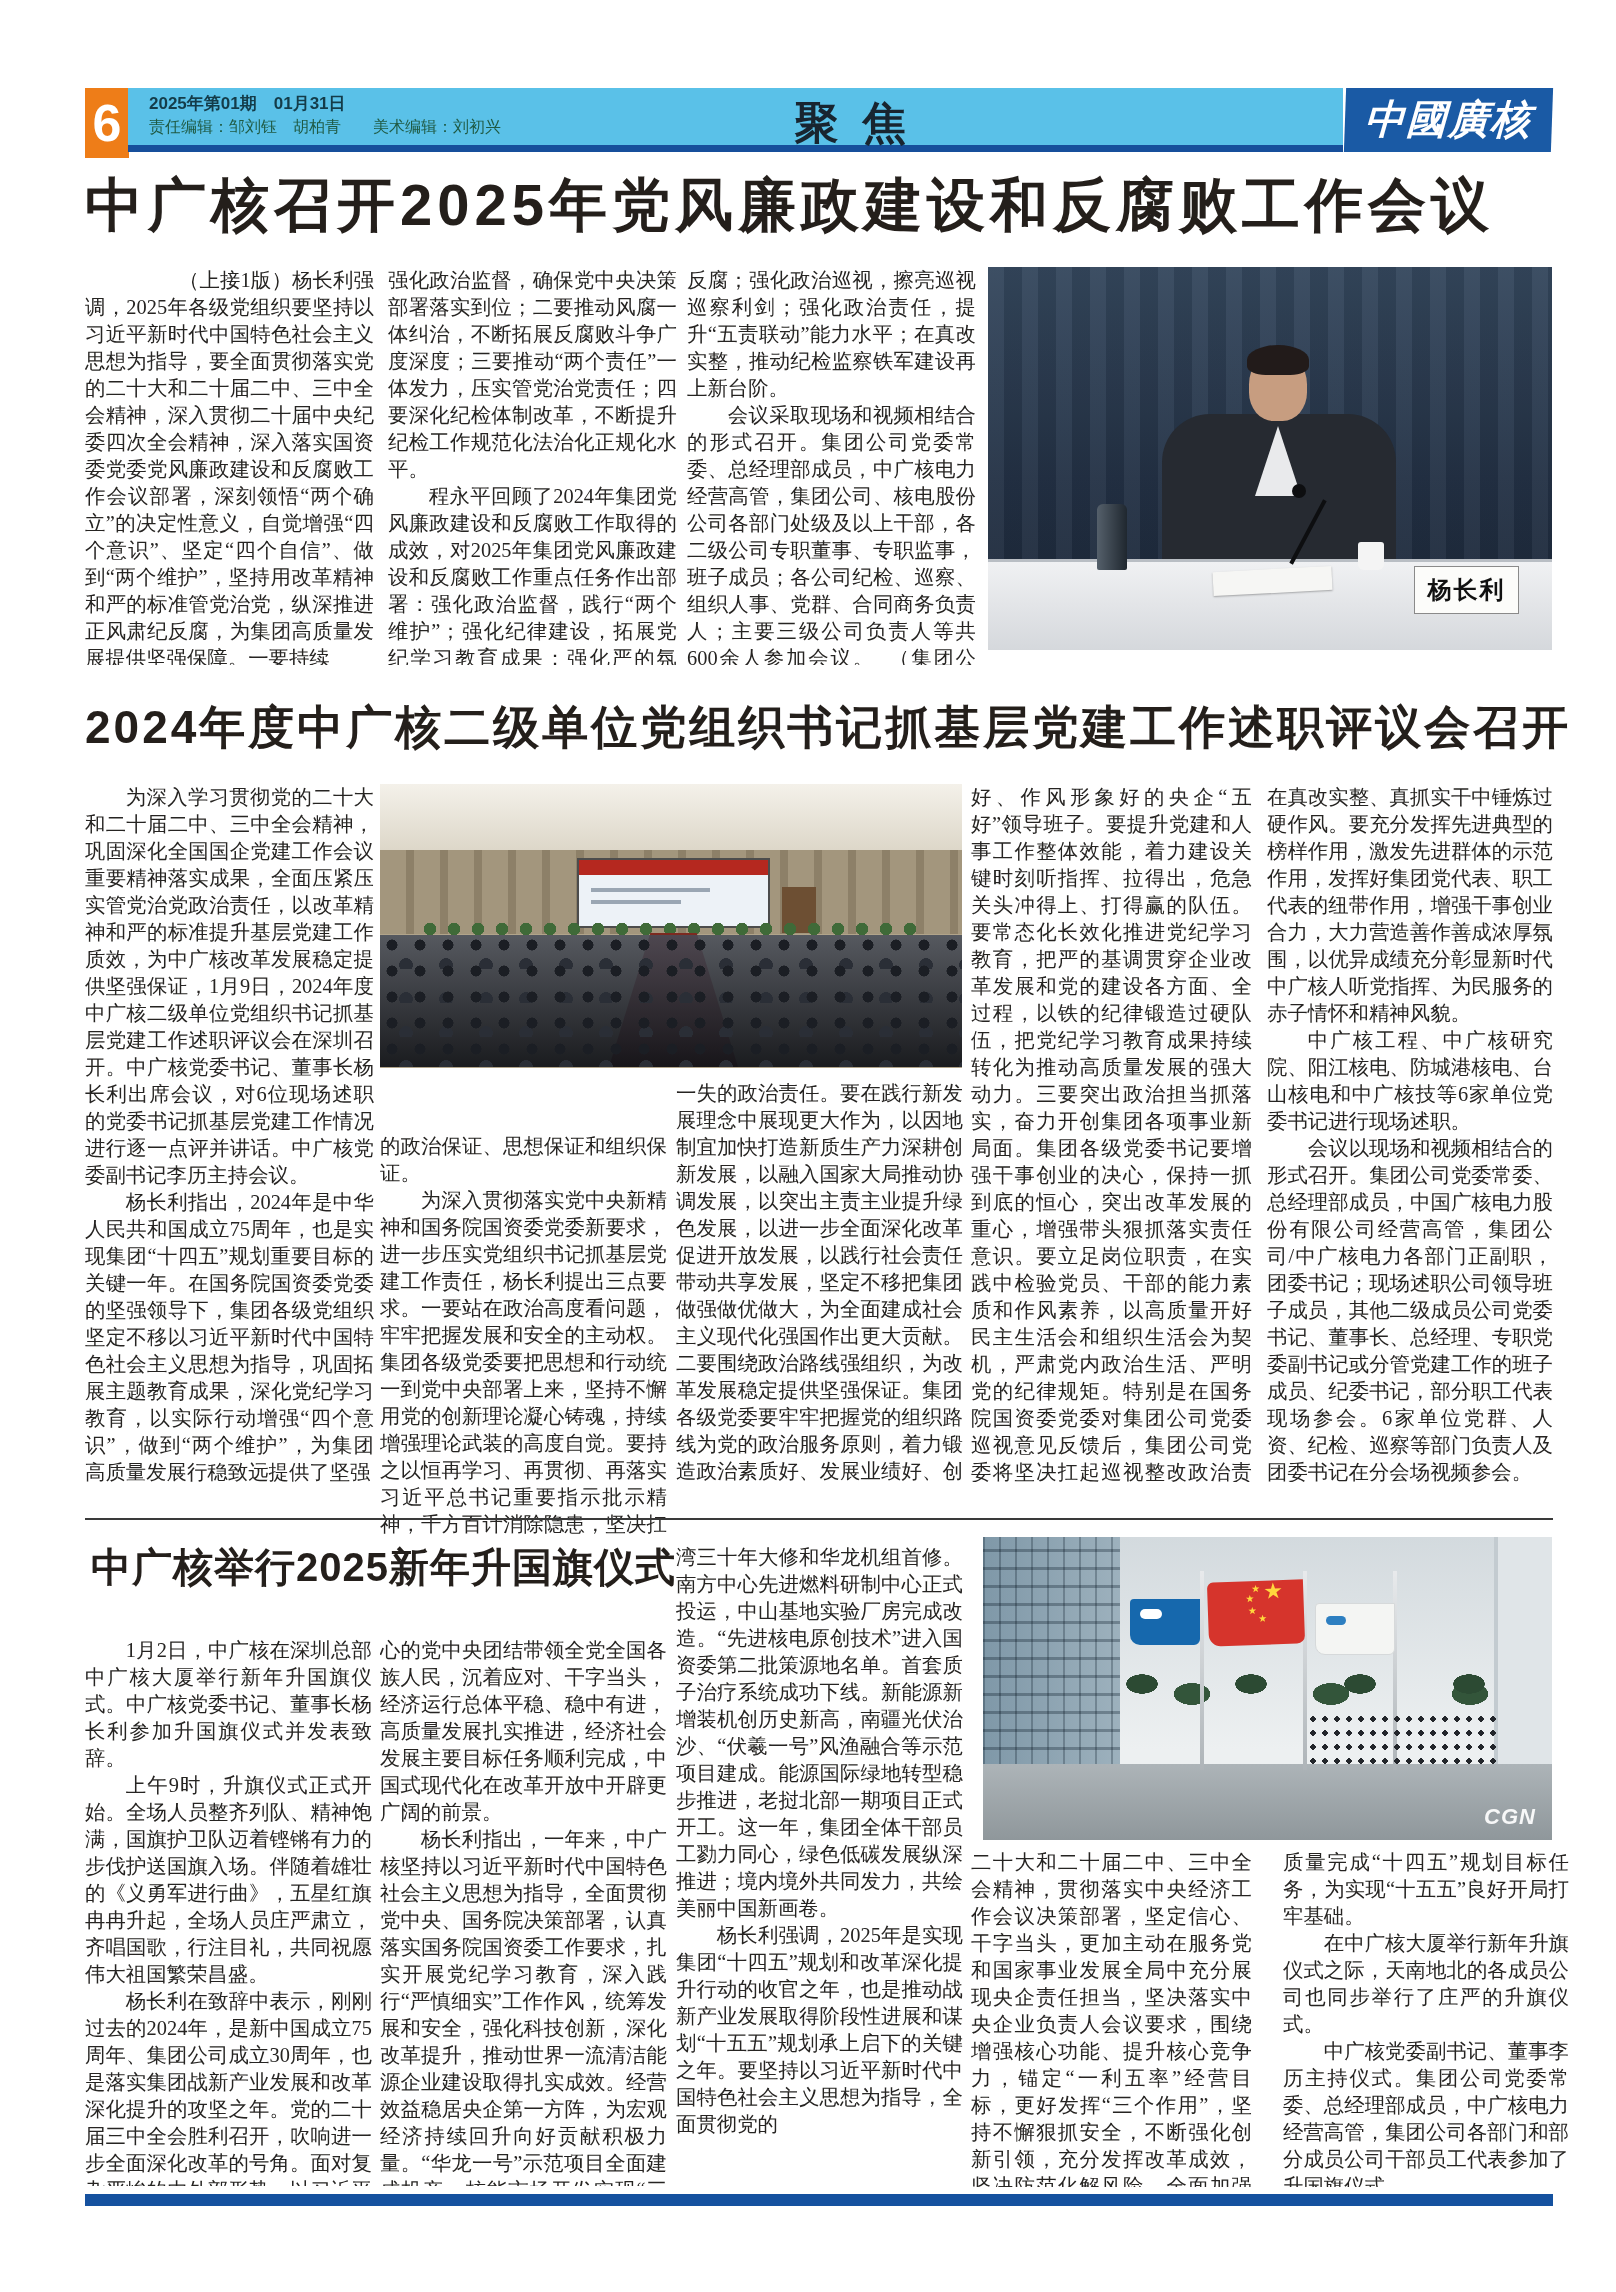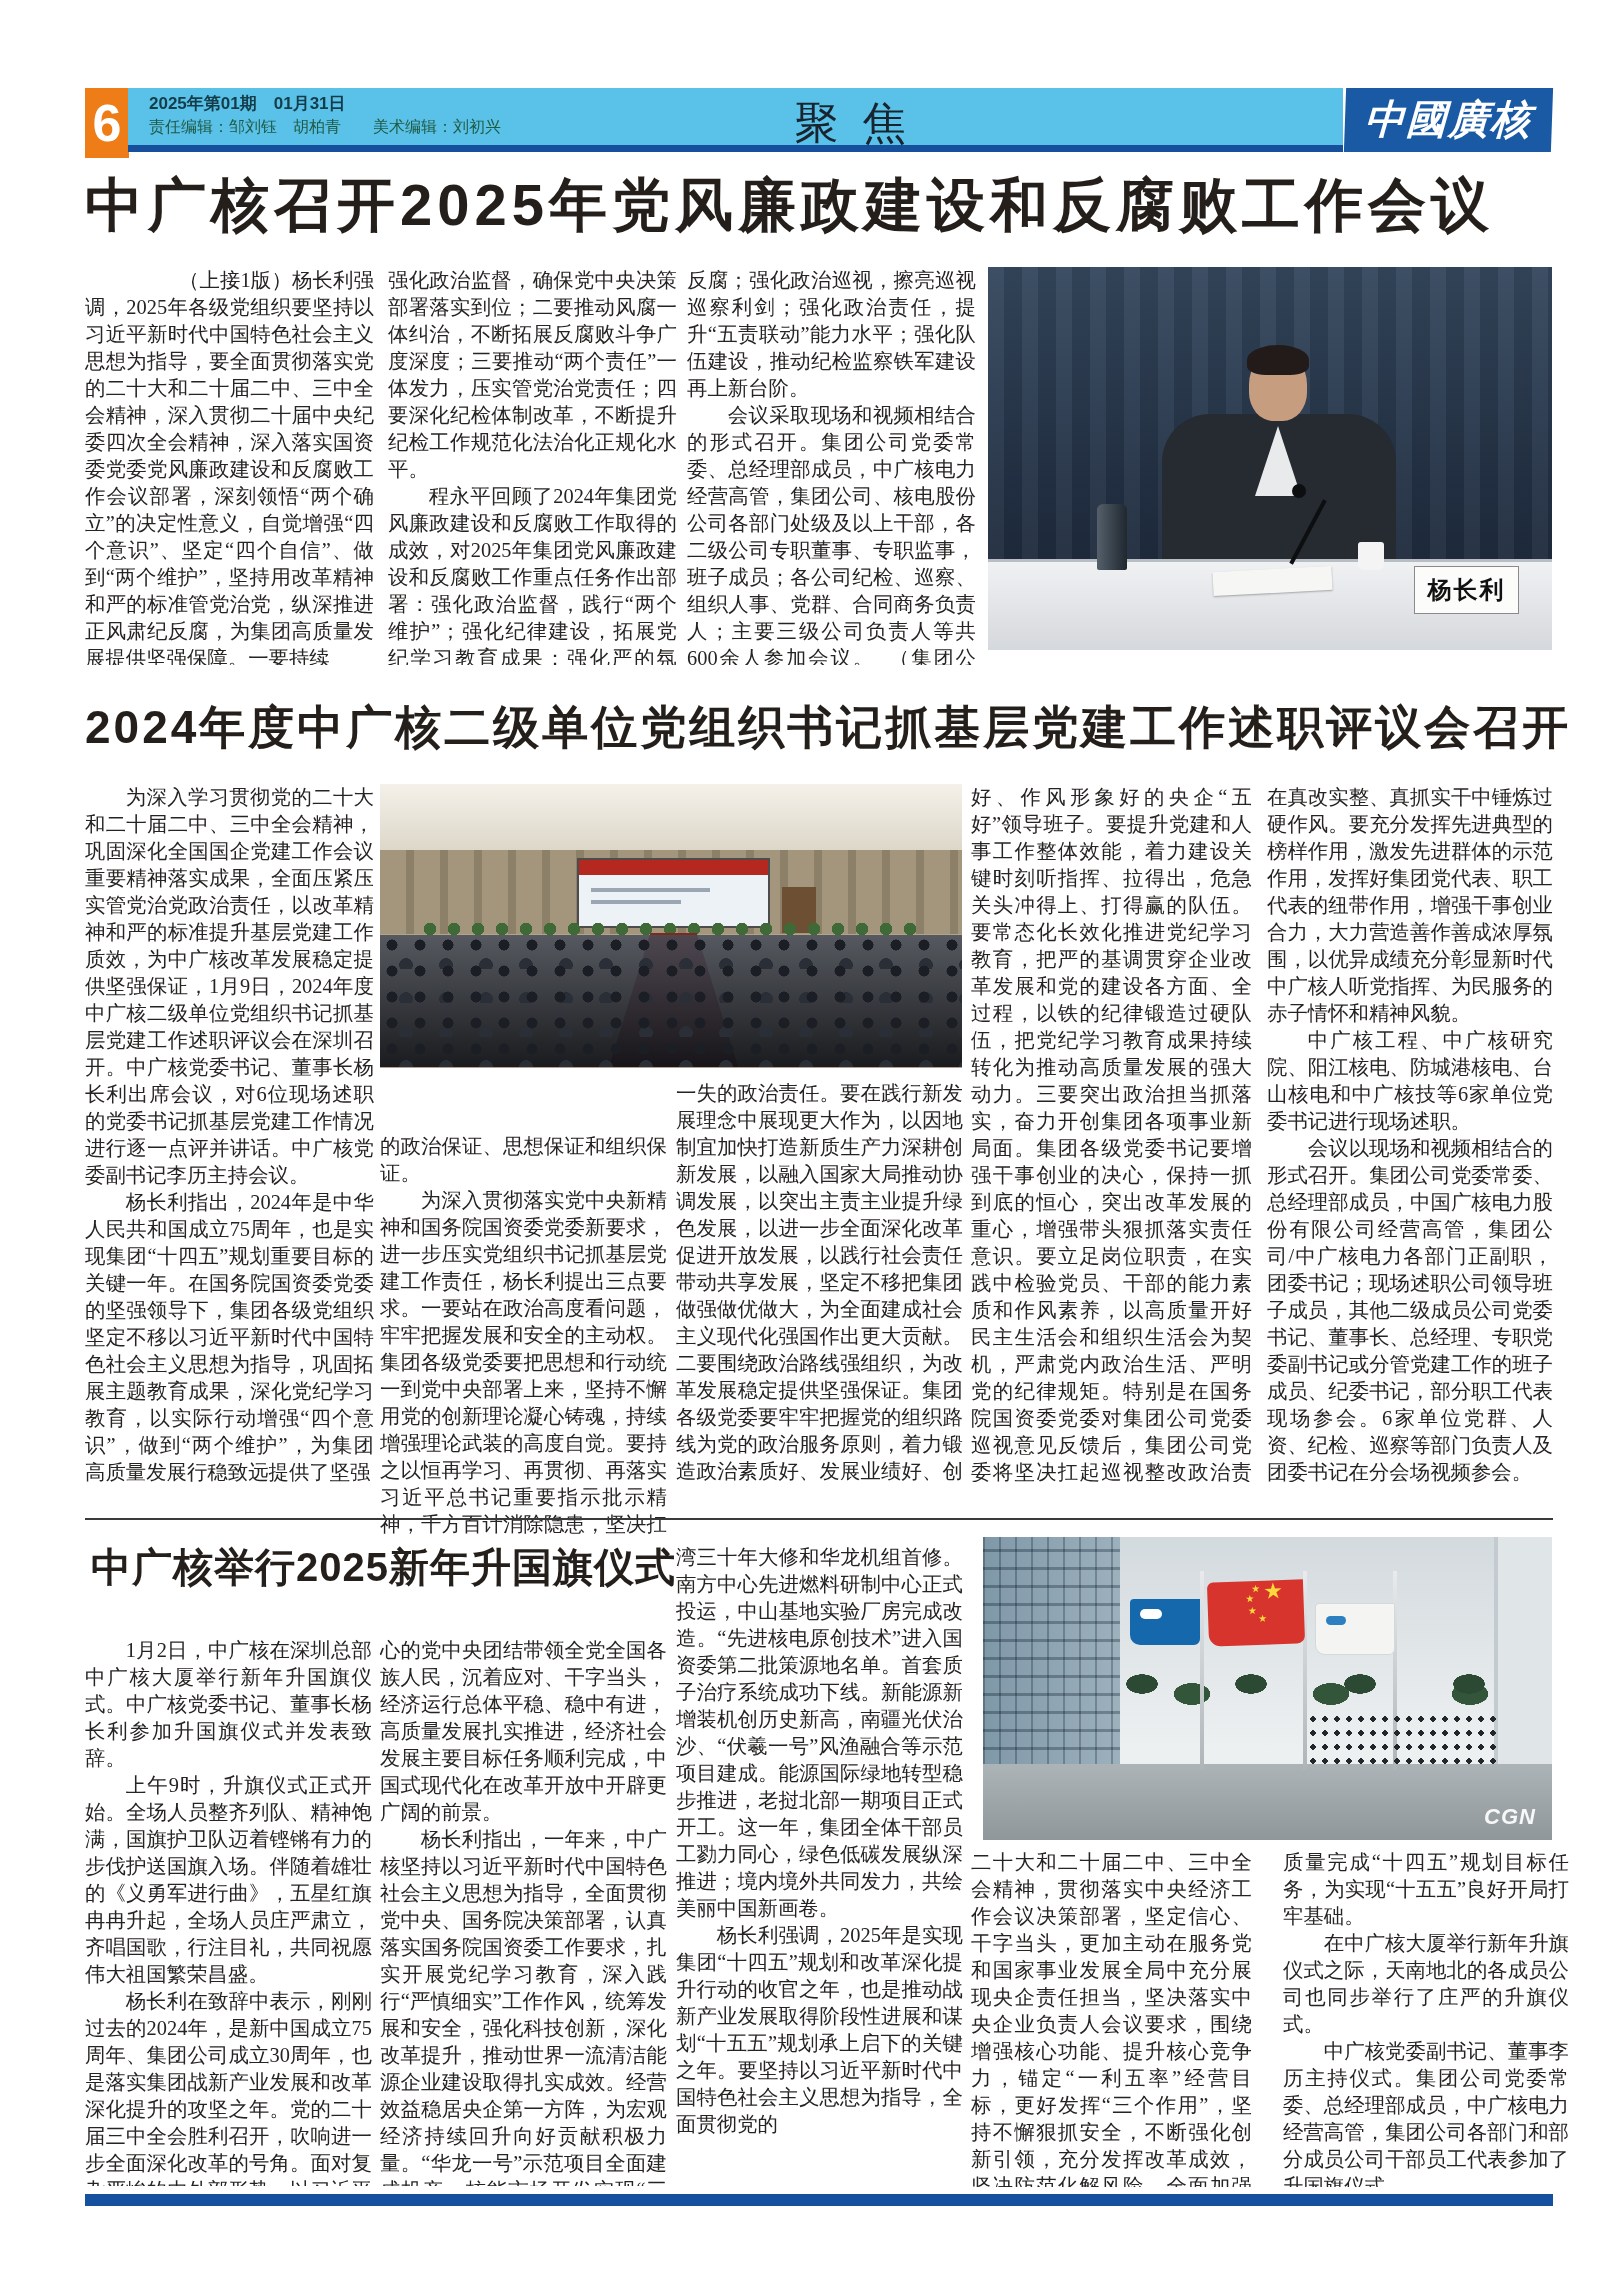--- a/index.html
+++ b/index.html
@@ -9,21 +9,21 @@
   .pagenum{position:absolute;left:85px;top:88px;width:44px;height:70px;background:#ee7d18;
            color:#fff;font-family:"Liberation Sans","DejaVu Sans",sans-serif;font-weight:900;
            font-size:52px;line-height:70px;text-align:center;}
   .headbar{position:absolute;left:128px;top:88px;width:1215px;height:58px;background:#5ac1e8;}
   .headrule{position:absolute;left:128px;top:145px;width:1215px;height:7px;background:#164f9b;}
   .edition{position:absolute;left:149px;top:92px;font-size:17px;font-weight:700;color:#143c49;
            font-family:"Liberation Sans","DejaVu Sans",sans-serif;}
   .editors{position:absolute;left:149px;top:117px;font-size:16px;color:#1f5a43;
            font-family:"Liberation Sans","DejaVu Sans",sans-serif;text-align:right;}
   .section{position:absolute;left:701px;top:94px;width:299px;text-align:center;font-size:44px;
-           font-weight:400;color:#182530;letter-spacing:0.55em;text-indent:0.55em;}
+           font-weight:700;color:#182530;letter-spacing:0.55em;text-indent:0.55em;}
   .masthead{position:absolute;left:1345px;top:88px;width:207px;height:64px;background:#1a5aa5;
             color:#fff;font-size:40px;font-weight:700;font-style:italic;text-align:center;
             line-height:64px;letter-spacing:2px;transform:skewX(-2deg);}
   
   .h1,.h2,.h3{position:absolute;font-family:"Liberation Sans","DejaVu Sans",sans-serif;
               font-weight:900;color:#241f1b;white-space:nowrap;}
   .h1{left:85px;top:167px;width:1468px;font-size:58px;letter-spacing:5px;}
   .h2{left:85px;top:697px;width:1468px;text-align:center;font-size:46px;letter-spacing:3px;}
   .h3{left:85px;top:1540px;width:597px;text-align:center;font-size:40px;letter-spacing:1px;}
   
@@ -112,21 +112,21 @@
   <div class="h1">中广核召开2025年党风廉政建设和反腐败工作会议</div>
 
   <div class="col" style="left:85px;top:267px;width:289px;height:398px;">
     <p class="deep">（上接1版）杨长利强调，2025年各级党组织要坚持以习近平新时代中国特色社会主义思想为指导，要全面贯彻落实党的二十大和二十届二中、三中全会精神，深入贯彻二十届中央纪委四次全会精神，深入落实国资委党委党风廉政建设和反腐败工作会议部署，深刻领悟“两个确立”的决定性意义，自觉增强“四个意识”、坚定“四个自信”、做到“两个维护”，坚持用改革精神和严的标准管党治党，纵深推进正风肃纪反腐，为集团高质量发展提供坚强保障。一要持续</p>
   </div>
   <div class="col" style="left:388px;top:267px;width:289px;height:398px;">
     <p>强化政治监督，确保党中央决策部署落实到位；二要推动风腐一体纠治，不断拓展反腐败斗争广度深度；三要推动“两个责任”一体发力，压实管党治党责任；四要深化纪检体制改革，不断提升纪检工作规范化法治化正规化水平。</p>
     <p class="ind">程永平回顾了2024年集团党风廉政建设和反腐败工作取得的成效，对2025年集团党风廉政建设和反腐败工作重点任务作出部署：强化政治监督，践行“两个维护”；强化纪律建设，拓展党纪学习教育成果；强化严的氛围，一体深化正风</p>
   </div>
   <div class="col" style="left:687px;top:267px;width:289px;height:398px;">
-    <p>反腐；强化政治巡视，擦亮巡视巡察利剑；强化政治责任，提升“五责联动”能力水平；强化队伍建设，推动纪检监察铁军建设再上新台阶。</p>
+    <p>反腐；强化政治巡视，擦亮巡视巡察利剑；强化政治责任，提升“五责联动”能力水平；在真改实整，推动纪检监察铁军建设再上新台阶。</p>
     <p class="ind"><span>会议采取现场和视频相结合的形式召开。集团公司党委常委、总经理部成员，中广核电力经营高管，集团公司、核电股份公司各部门处级及以上干部，各二级公司专职董事、专职监事，班子成员；各公司纪检、巡察、组织人事、党群、合同商务负责人；主要三级公司负责人等共600余人参加会议。</span><span class="tail-byline">（集团公司　蒋智航）</span></p>
   </div>
 
   <div class="photo ph1">
     <div class="ph1-curtain"></div>
     <div class="ph1-body"></div>
     <div class="ph1-shirt"></div>
     <div class="ph1-head"></div>
     <div class="ph1-hair"></div>
     <div class="ph1-table"></div>

